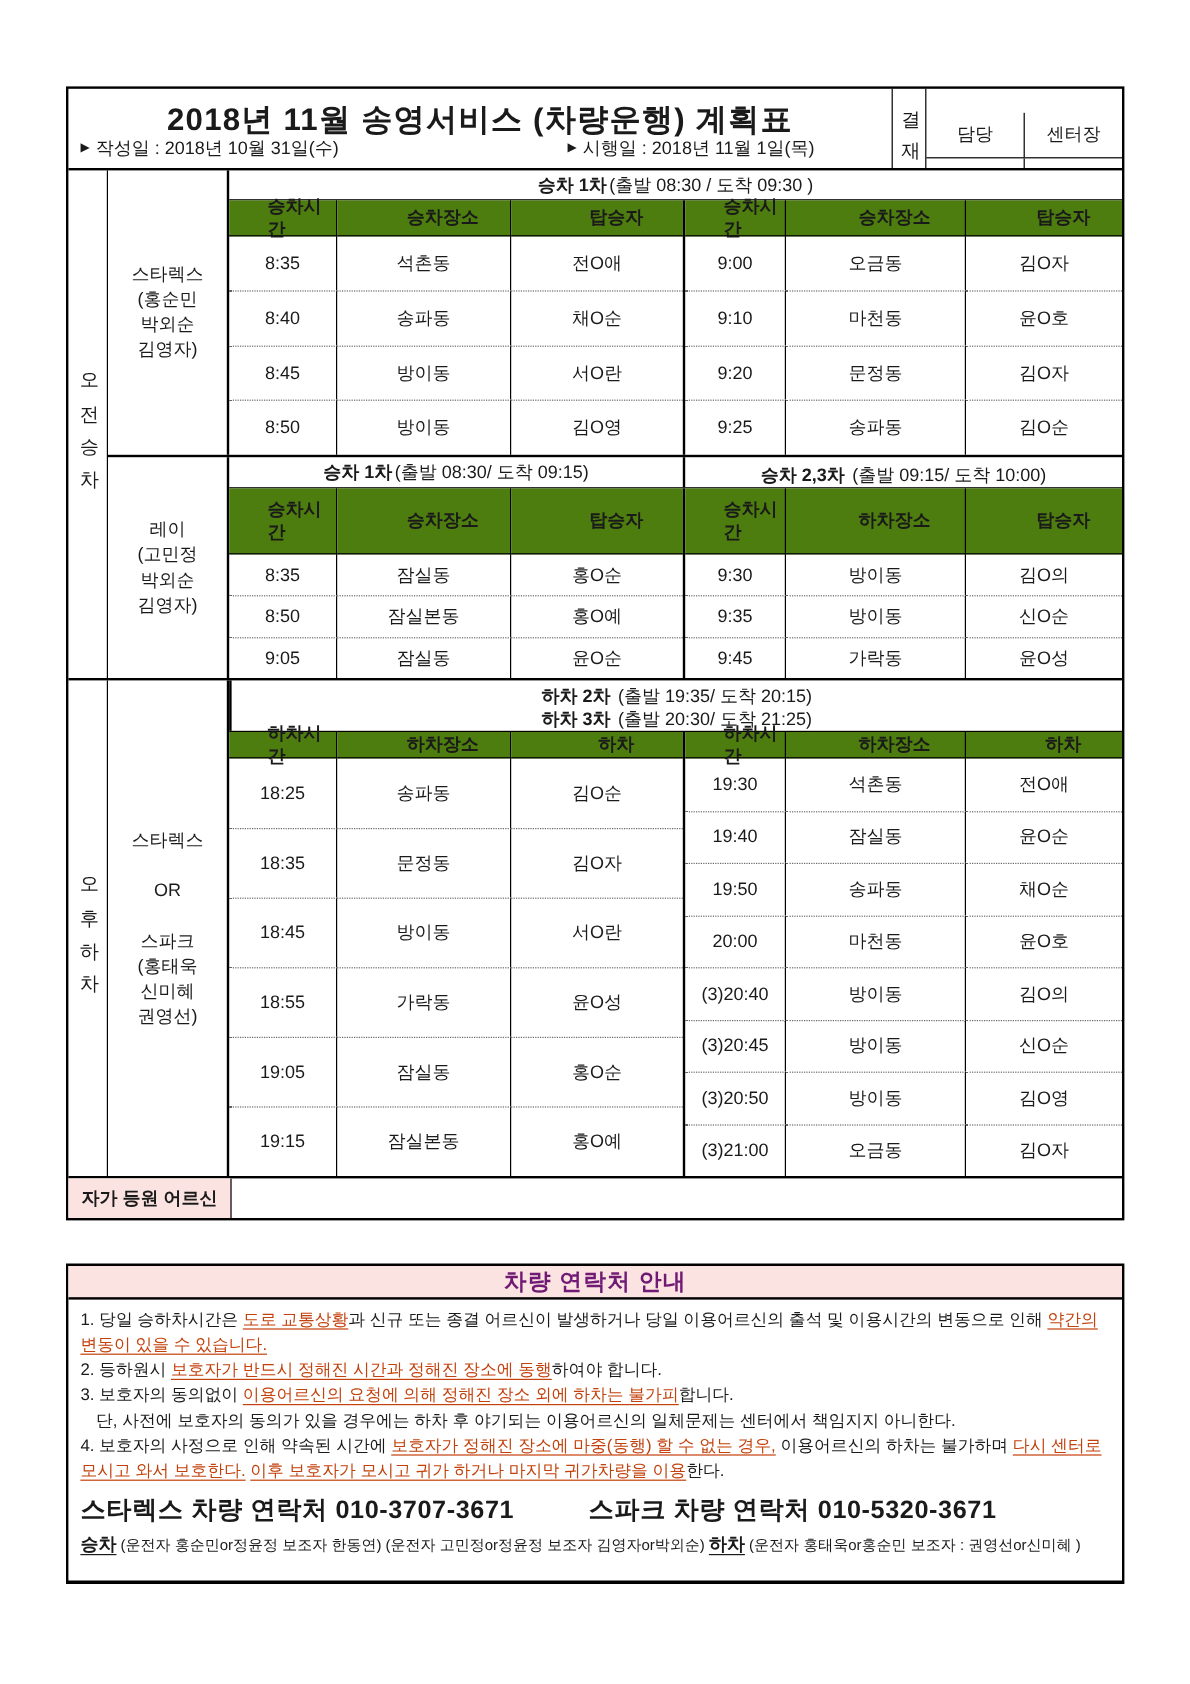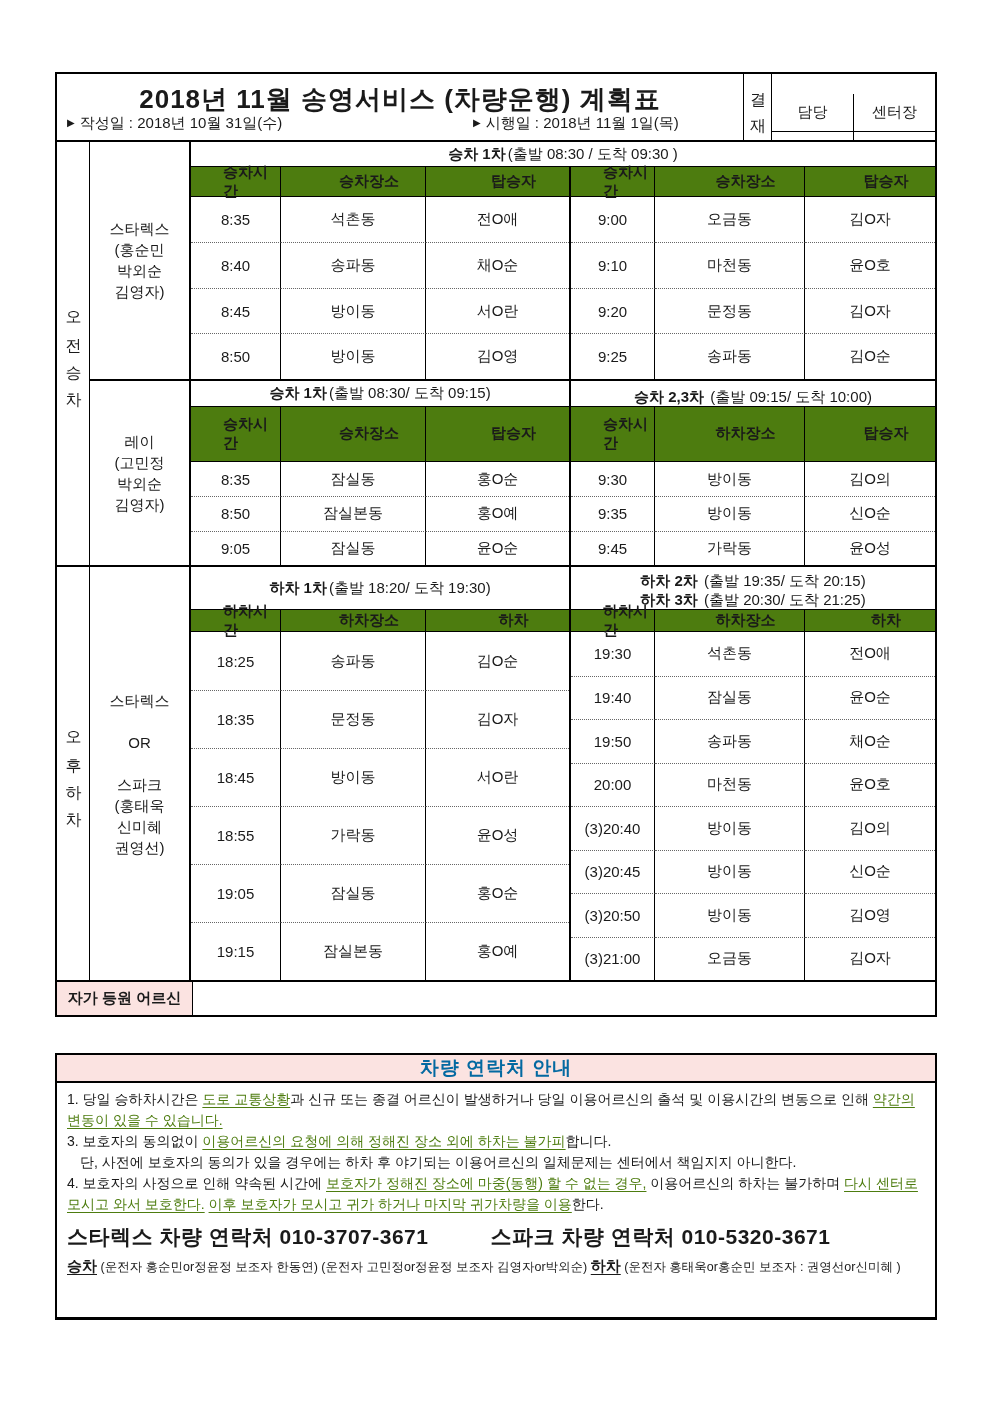--- a/index.html
+++ b/index.html
@@ -68,24 +68,24 @@
 
   .bottom-row { display:flex; height:33px; }
   .self-cell { width:136px; background:#fbe3e1; border-right:1px solid #000; display:flex; align-items:center; justify-content:center;
                font-size:15px; font-weight:bold; }
   .self-empty { flex:1; }
 
   
   .notice { position:absolute; left:55px; top:1053px; width:882px; height:267px;
             border:2px solid #000; border-bottom-width:3px; background:#fff; }
   .notice-title { height:28px; background:#fbe3e1; border-bottom:2px solid #000; display:flex; align-items:center; justify-content:center;
-                  color:#0369a1; font-size:19px; font-weight:bold; letter-spacing:1px; }
+                  color:#701a75; font-size:19px; font-weight:bold; letter-spacing:1px; }
   .notes { padding:6px 8px 0 10px; font-size:14px; line-height:21px; }
   .note { margin-bottom:0; }
-  .note .red { color:#4d7c0f; text-decoration:underline; text-underline-offset:3px; }
+  .note .red { color:#c2410c; text-decoration:underline; text-underline-offset:3px; }
   .note.indent { padding-left:13px; }
   .phones { display:flex; align-items:baseline; padding:8px 12px 0 10px; font-size:21px; font-weight:bold; letter-spacing:0.5px; }
   .phones .p2 { margin-left:62px; }
   .drivers { padding:6px 0 0 10px; font-size:12.5px; white-space:nowrap; }
   .drivers .dl { font-size:15px; font-weight:bold; text-decoration:underline; text-underline-offset:3px; }
 </style>
 </head>
 <body>
 
 <div class="sheet">
@@ -234,24 +234,20 @@
           <div class="vehicle-cell">스타렉스
 
 OR
 
 스파크
 (홍태욱
 신미혜
 권영선)</div>
           <div class="block-right">
             <div class="band-row h44">
-              <div class="band halfL">
-                <b>하차 1차</b>
-                <span>(출발 18:20/ 도착 19:30)</span>
-              </div>
               <div class="band halfR">
                 <div><b>하차 2차</b> <span>(출발 19:35/ 도착 20:15)</span></div>
                 <div><b>하차 3차</b> <span>(출발 20:30/ 도착 21:25)</span></div>
               </div>
             </div>
             <div class="grids">
               <div class="tbl tbl-l rows-cl">
                 <div class="hc">하차시간</div>
                 <div class="hc">하차장소</div>
                 <div class="hc lc">하차</div>
@@ -313,20 +309,21 @@
       <div class="self-cell">자가 등원 어르신</div>
       <div class="self-empty"></div>
     </div>
 
   </div>
 
   <div class="notice">
     <div class="notice-title">차량 연락처 안내</div>
     <div class="notes">
       <div class="note"><span>1. 당일 승하차시간은 </span><span class="red">도로 교통상황</span><span>과 신규 또는 종결 어르신이 발생하거나 당일 이용어르신의 출석 및 이용시간의 변동으로 인해 </span><span class="red">약간의 변동이 있을 수 있습니다.</span></div>
+      <div class="note"><span>2. 등하원시 </span><span class="red">보호자가 반드시 정해진 시간과 정해진 장소에 동행</span><span>하여야 합니다.</span></div>
       <div class="note"><span>3. 보호자의 동의없이 </span><span class="red">이용어르신의 요청에 의해 정해진 장소 외에 하차는 불가피</span><span>합니다.</span></div>
       <div class="note indent"><span>단, 사전에 보호자의 동의가 있을 경우에는 하차 후 야기되는 이용어르신의 일체문제는 센터에서 책임지지 아니한다.</span></div>
       <div class="note"><span>4. 보호자의 사정으로 인해 약속된 시간에 </span><span class="red">보호자가 정해진 장소에 마중(동행) 할 수 없는 경우,</span><span> 이용어르신의 하차는 불가하며 </span><span class="red">다시 센터로 모시고 와서 보호한다.</span><span> </span><span class="red">이후 보호자가 모시고 귀가 하거나 마지막 귀가차량을 이용</span><span>한다.</span></div>
     </div>
     <div class="phones">
       <span class="p1">스타렉스 차량 연락처 010-3707-3671</span>
       <span class="p2">스파크 차량 연락처 010-5320-3671</span>
     </div>
     <div class="drivers">
       <span class="dl">승차</span><span> (운전자 홍순민or정윤정 보조자 한동연) (운전자 고민정or정윤정 보조자 김영자or박외순) </span><span class="dl">하차</span><span> (운전자 홍태욱or홍순민 보조자 : 권영선or신미혜 )</span>

